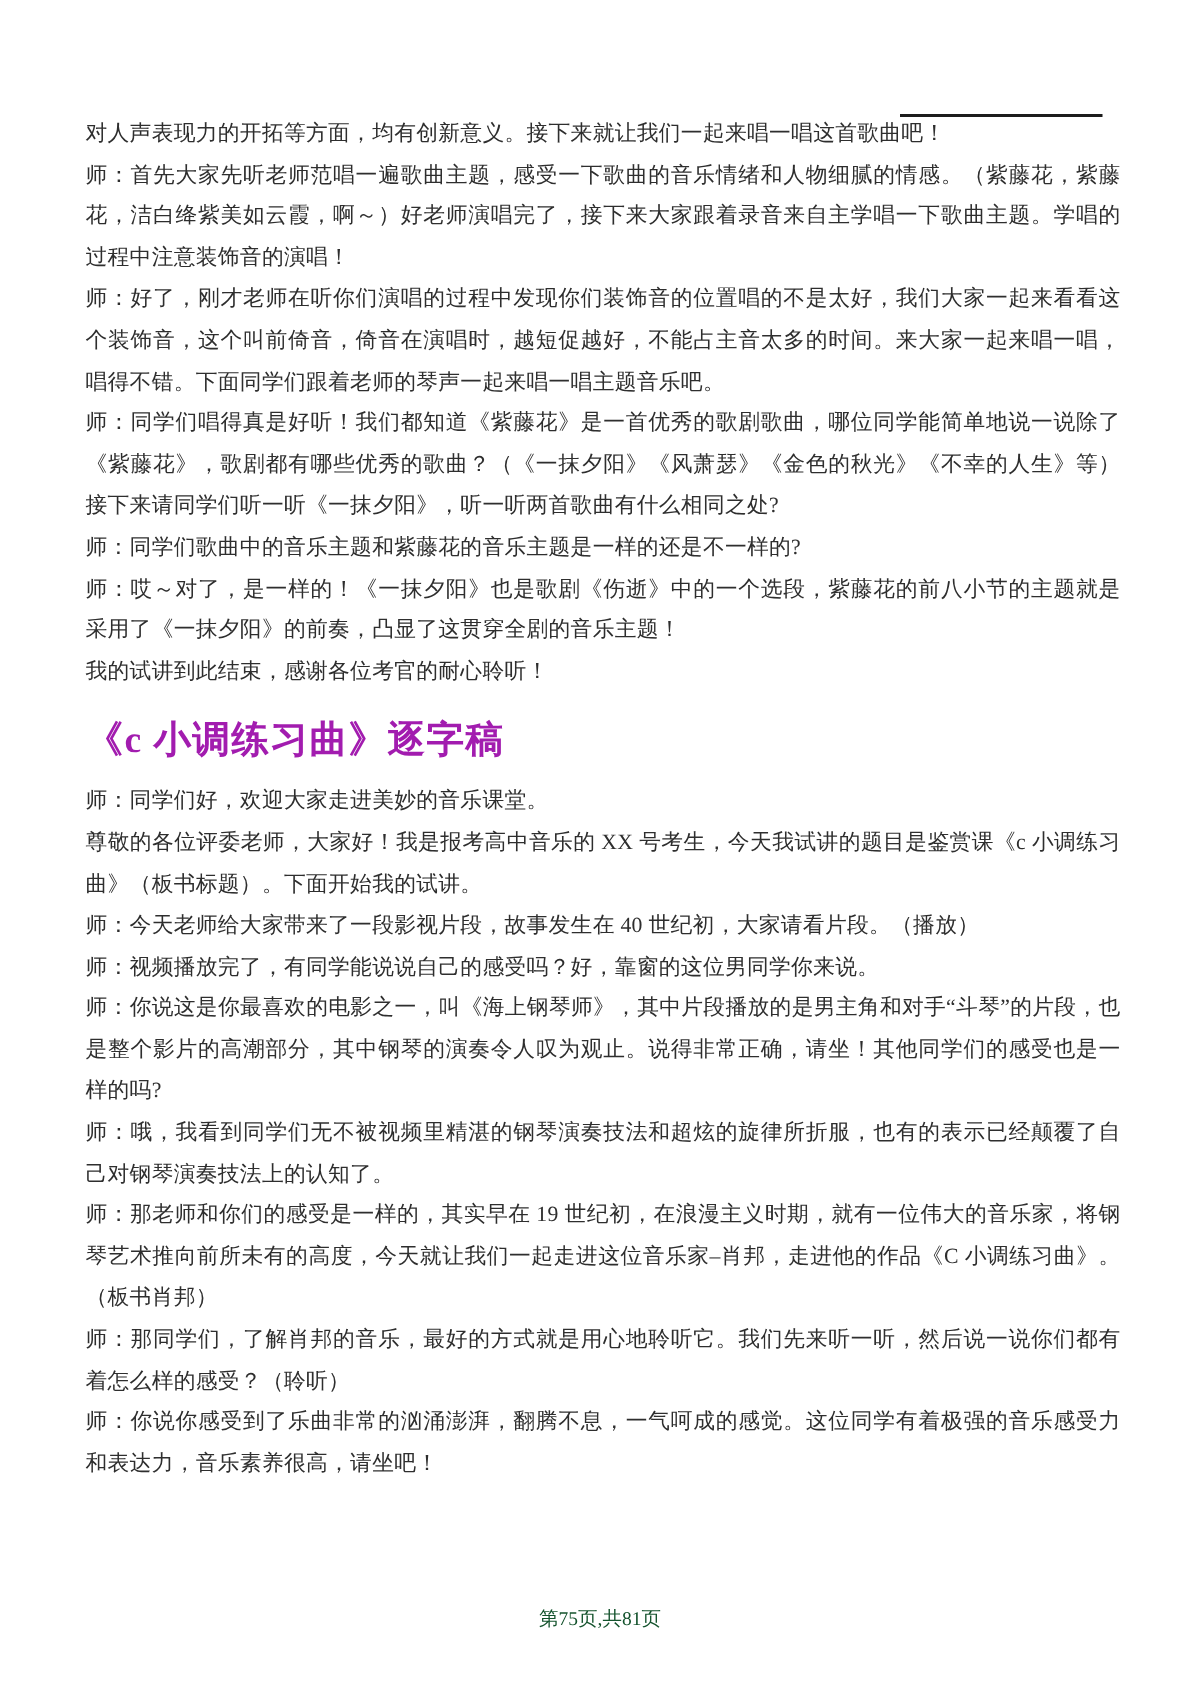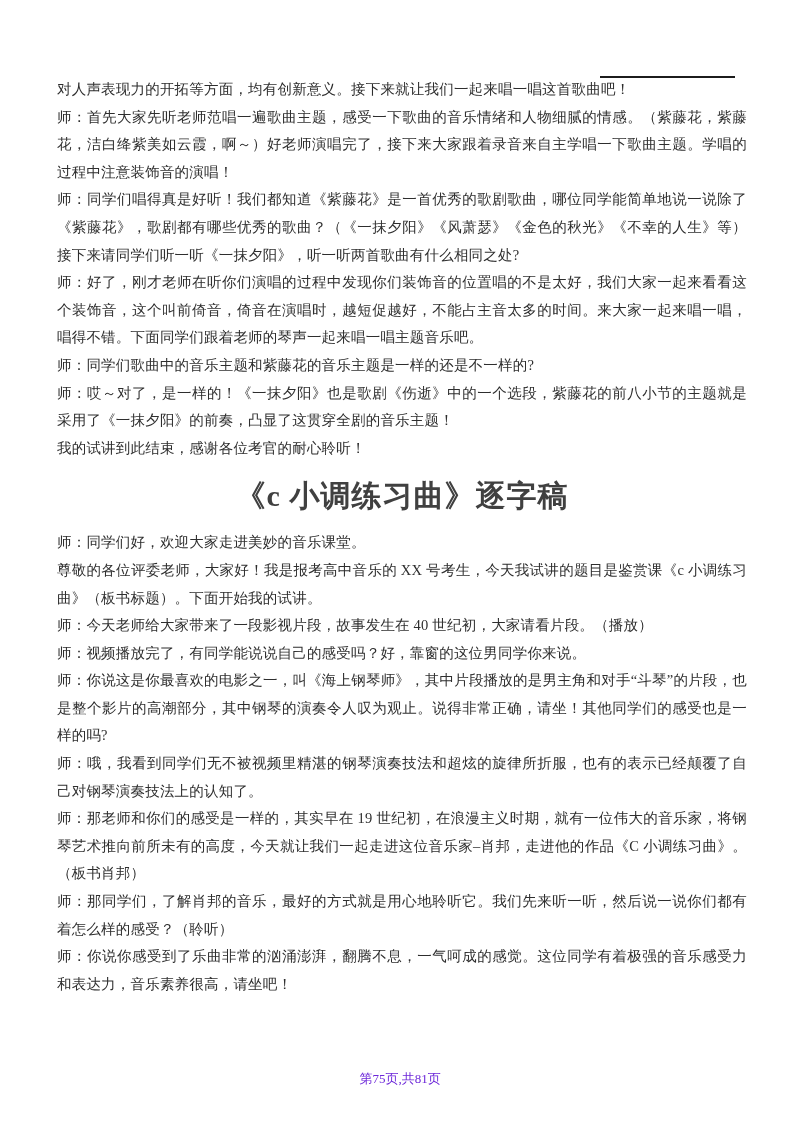--- a/index.html
+++ b/index.html
@@ -21,56 +21,55 @@
   .para {
     margin: 0;
     font-size: 14.5px;
     line-height: 27.6px;
     text-align: justify;
     letter-spacing: 0.2px;
     color: #2e2e2e;
   }
   .doc-heading {
     margin: 14px 0 12px 0;
-    font-size: 30px;
+    font-size: 25px;
     font-weight: bold;
-    text-align: center;
-    color: #404040;
+    color: #a21caf;
     letter-spacing: 1px;
   }
   .redaction-line {
     position: absolute;
     top: 76px;
     left: 600px;
     width: 135px;
     height: 0;
     border-top: 2px solid #1c1c1c;
   }
   .footer {
     position: absolute;
     top: 1070px;
     left: 0;
     width: 100%;
     text-align: center;
     font-size: 13px;
-    color: #6d28d9;
+    color: #14532d;
   }
 </style>
 </head>
 <body>
 
 <div id="page">
 
   <div class="redaction-line"></div>
 
   <div id="content">
     <p class="para">对人声表现力的开拓等方面，均有创新意义。接下来就让我们一起来唱一唱这首歌曲吧！</p>
     <p class="para">师：首先大家先听老师范唱一遍歌曲主题，感受一下歌曲的音乐情绪和人物细腻的情感。（紫藤花，紫藤花，洁白绛紫美如云霞，啊～）好老师演唱完了，接下来大家跟着录音来自主学唱一下歌曲主题。学唱的过程中注意装饰音的演唱！</p>
+    <p class="para">师：好了，刚才老师在听你们演唱的过程中发现你们装饰音的位置唱的不是太好，我们大家一起来看看这个装饰音，这个叫前倚音，倚音在演唱时，越短促越好，不能占主音太多的时间。来大家一起来唱一唱，唱得不错。下面同学们跟着老师的琴声一起来唱一唱主题音乐吧。</p>
     <p class="para">师：同学们唱得真是好听！我们都知道《紫藤花》是一首优秀的歌剧歌曲，哪位同学能简单地说一说除了《紫藤花》，歌剧都有哪些优秀的歌曲？（《一抹夕阳》《风萧瑟》《金色的秋光》《不幸的人生》等）接下来请同学们听一听《一抹夕阳》，听一听两首歌曲有什么相同之处?</p>
-    <p class="para">师：好了，刚才老师在听你们演唱的过程中发现你们装饰音的位置唱的不是太好，我们大家一起来看看这个装饰音，这个叫前倚音，倚音在演唱时，越短促越好，不能占主音太多的时间。来大家一起来唱一唱，唱得不错。下面同学们跟着老师的琴声一起来唱一唱主题音乐吧。</p>
     <p class="para">师：同学们歌曲中的音乐主题和紫藤花的音乐主题是一样的还是不一样的?</p>
     <p class="para">师：哎～对了，是一样的！《一抹夕阳》也是歌剧《伤逝》中的一个选段，紫藤花的前八小节的主题就是采用了《一抹夕阳》的前奏，凸显了这贯穿全剧的音乐主题！</p>
     <p class="para">我的试讲到此结束，感谢各位考官的耐心聆听！</p>
 
     <h1 class="doc-heading">《c 小调练习曲》逐字稿</h1>
 
     <p class="para">师：同学们好，欢迎大家走进美妙的音乐课堂。</p>
     <p class="para">尊敬的各位评委老师，大家好！我是报考高中音乐的 XX 号考生，今天我试讲的题目是鉴赏课《c 小调练习曲》（板书标题）。下面开始我的试讲。</p>
     <p class="para">师：今天老师给大家带来了一段影视片段，故事发生在 40 世纪初，大家请看片段。（播放）</p>
     <p class="para">师：视频播放完了，有同学能说说自己的感受吗？好，靠窗的这位男同学你来说。</p>

